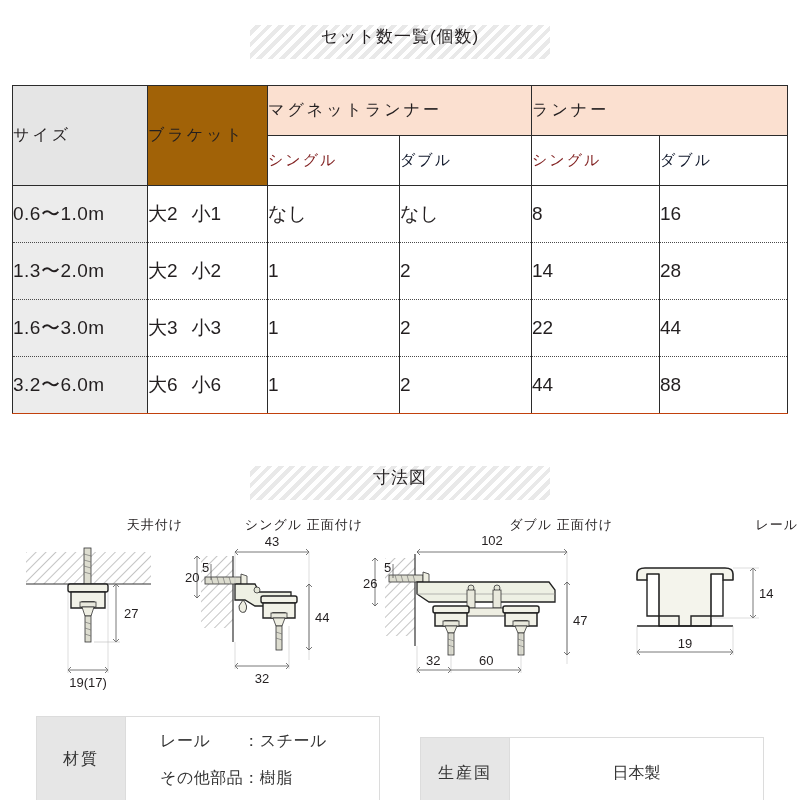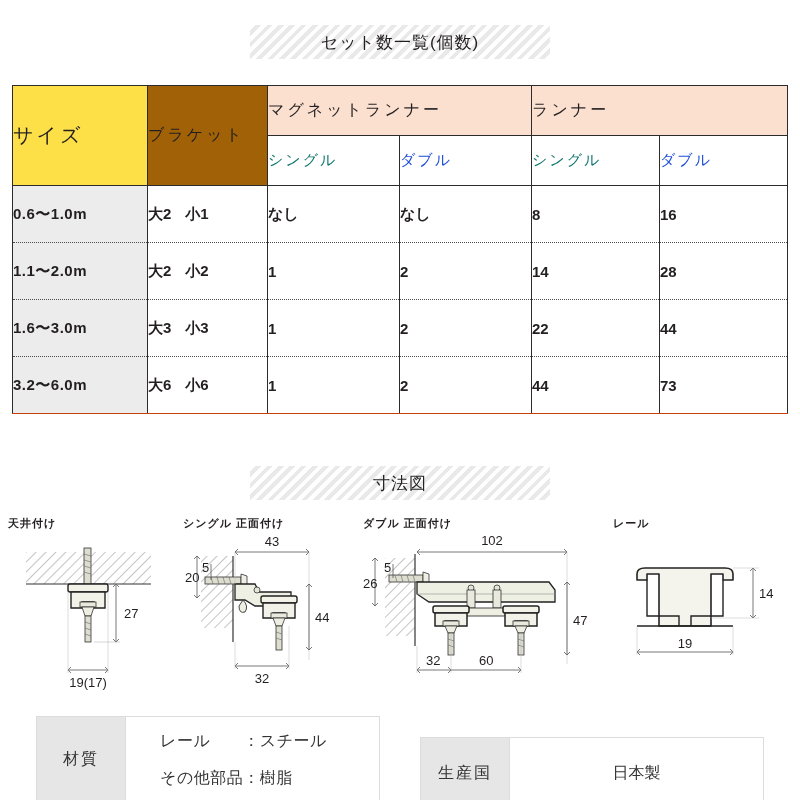--- a/index.html
+++ b/index.html
@@ -20,21 +20,20 @@
   .banner {
     position: absolute;
     left: 250px;
     width: 300px;
     height: 34px;
     background-image: repeating-linear-gradient(
         -45deg,
         #ffffff 0px, #ffffff 4px,
         #e9e9e9 4px, #e9e9e9 8px);
     display: flex;
-    align-items: center;
     justify-content: center;
   }
   .banner-text {
     font-size: 17px;
     letter-spacing: 1px;
     color: #231f20;
     background: transparent;
     white-space: nowrap;
   }
   #banner-set  { top: 25px; }
@@ -55,54 +54,53 @@
     text-align: left;
     font-weight: normal;
     padding: 0;
   }
   .c-size    { width: 135px; }
   .c-bracket { width: 120px; }
   .c-mag     { width: 132px; }
   .c-run     { width: 128px; }
 
   .hdr-size {
-    background: #fde047;
+    background: #e5e5e5;
     height: 98px;
-    font-size: 20px;
+    font-size: 16px;
     letter-spacing: 3px;
   }
   .hdr-bracket {
     background: #a16207;
     height: 98px;
     font-size: 16px;
     letter-spacing: 3px;
   }
   .hdr-group {
     background: #fbe0d0;
     height: 49px;
     font-size: 16px;
     letter-spacing: 3px;
   }
   .hdr-sub {
     background: #ffffff;
     height: 49px;
     font-size: 15px;
     letter-spacing: 2px;
   }
-  .sub-single { color: #0f766e; }
-  .sub-double { color: #1d4ed8; }
+  .sub-single { color: #7f1d1d; }
+  .sub-double { color: #0f172a; }
 
   .spec-table tbody td {
     height: 56px;
     border-left: 1px solid #2b2b2b;
     border-right: 1px solid #2b2b2b;
     border-top: 1px dotted #4a4a4a;
     border-bottom: 1px dotted #4a4a4a;
-    font-size: 15px;
-    font-weight: bold;
+    font-size: 19px;
   }
   .spec-table tbody tr:first-child td { border-top: 1px solid #2b2b2b; }
   .spec-table tbody tr:last-child  td { border-bottom: 1px solid #c2410c; }
   .cell-size {
     background: #ececec;
     letter-spacing: 0.5px;
   }
   .cell-bracket .bk-gap { display: inline-block; width: 14px; }
 
   
@@ -111,25 +109,24 @@
     left: 0;
     top: 500px;
     width: 800px;
     height: 195px;
   }
   .dim-item { position: absolute; top: 0; }
   .dim-title {
     position: absolute;
     top: 16px;
     width: 100%;
-    text-align: left;
-    font-size: 11px;
+    text-align: right;
+    font-size: 13px;
     letter-spacing: 1px;
     color: #231f20;
-    font-weight: bold;
   }
   #dim-ceiling { left: 8px;   width: 175px; }
   #dim-single  { left: 183px; width: 180px; }
   #dim-double  { left: 363px; width: 250px; }
   #dim-rail    { left: 613px; width: 185px; }
   .dim-svg { position: absolute; top: 30px; left: 0; }
 
   
   .info-table {
     position: absolute;
@@ -198,42 +195,42 @@
   <tbody>
     <tr>
       <td class="cell-size">0.6〜1.0m</td>
       <td class="cell-bracket"><span>大2</span><span class="bk-gap"></span><span>小1</span></td>
       <td>なし</td>
       <td>なし</td>
       <td>8</td>
       <td>16</td>
     </tr>
     <tr>
-      <td class="cell-size">1.1〜2.0m</td>
+      <td class="cell-size">1.3〜2.0m</td>
       <td class="cell-bracket"><span>大2</span><span class="bk-gap"></span><span>小2</span></td>
       <td>1</td>
       <td>2</td>
       <td>14</td>
       <td>28</td>
     </tr>
     <tr>
       <td class="cell-size">1.6〜3.0m</td>
       <td class="cell-bracket"><span>大3</span><span class="bk-gap"></span><span>小3</span></td>
       <td>1</td>
       <td>2</td>
       <td>22</td>
       <td>44</td>
     </tr>
     <tr>
       <td class="cell-size">3.2〜6.0m</td>
       <td class="cell-bracket"><span>大6</span><span class="bk-gap"></span><span>小6</span></td>
       <td>1</td>
       <td>2</td>
       <td>44</td>
-      <td>73</td>
+      <td>88</td>
     </tr>
   </tbody>
 </table>
 
 <div class="banner" id="banner-dim">
   <span class="banner-text">寸法図</span>
 </div>
 
 <div class="dim-area">
 

